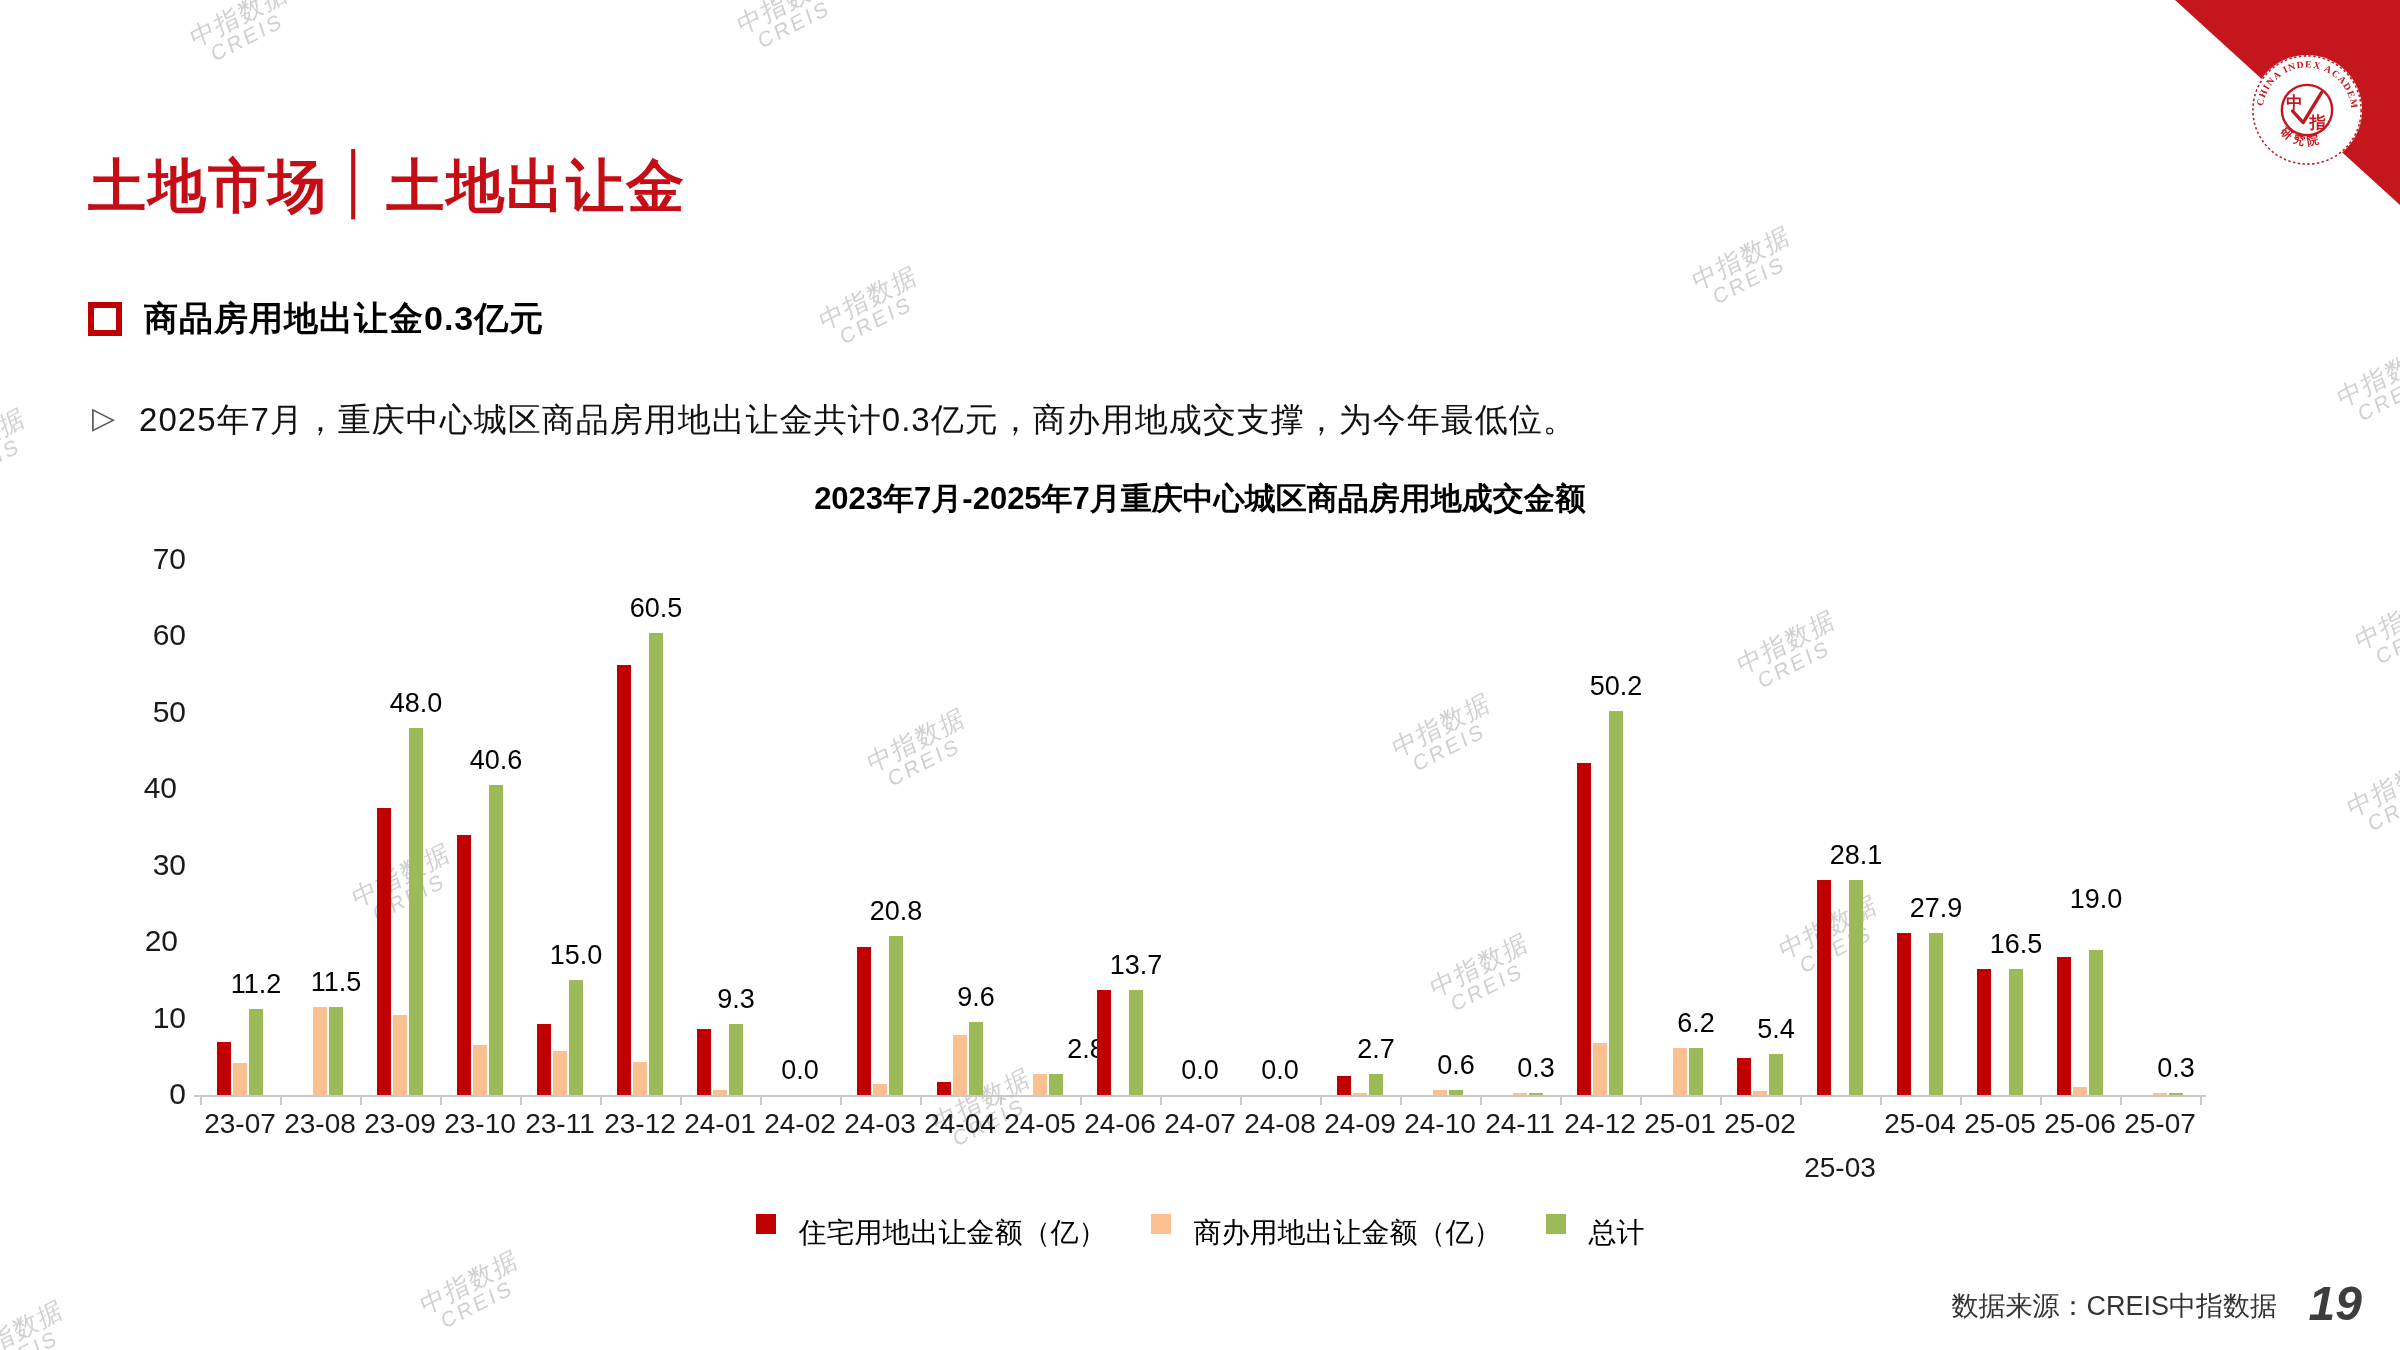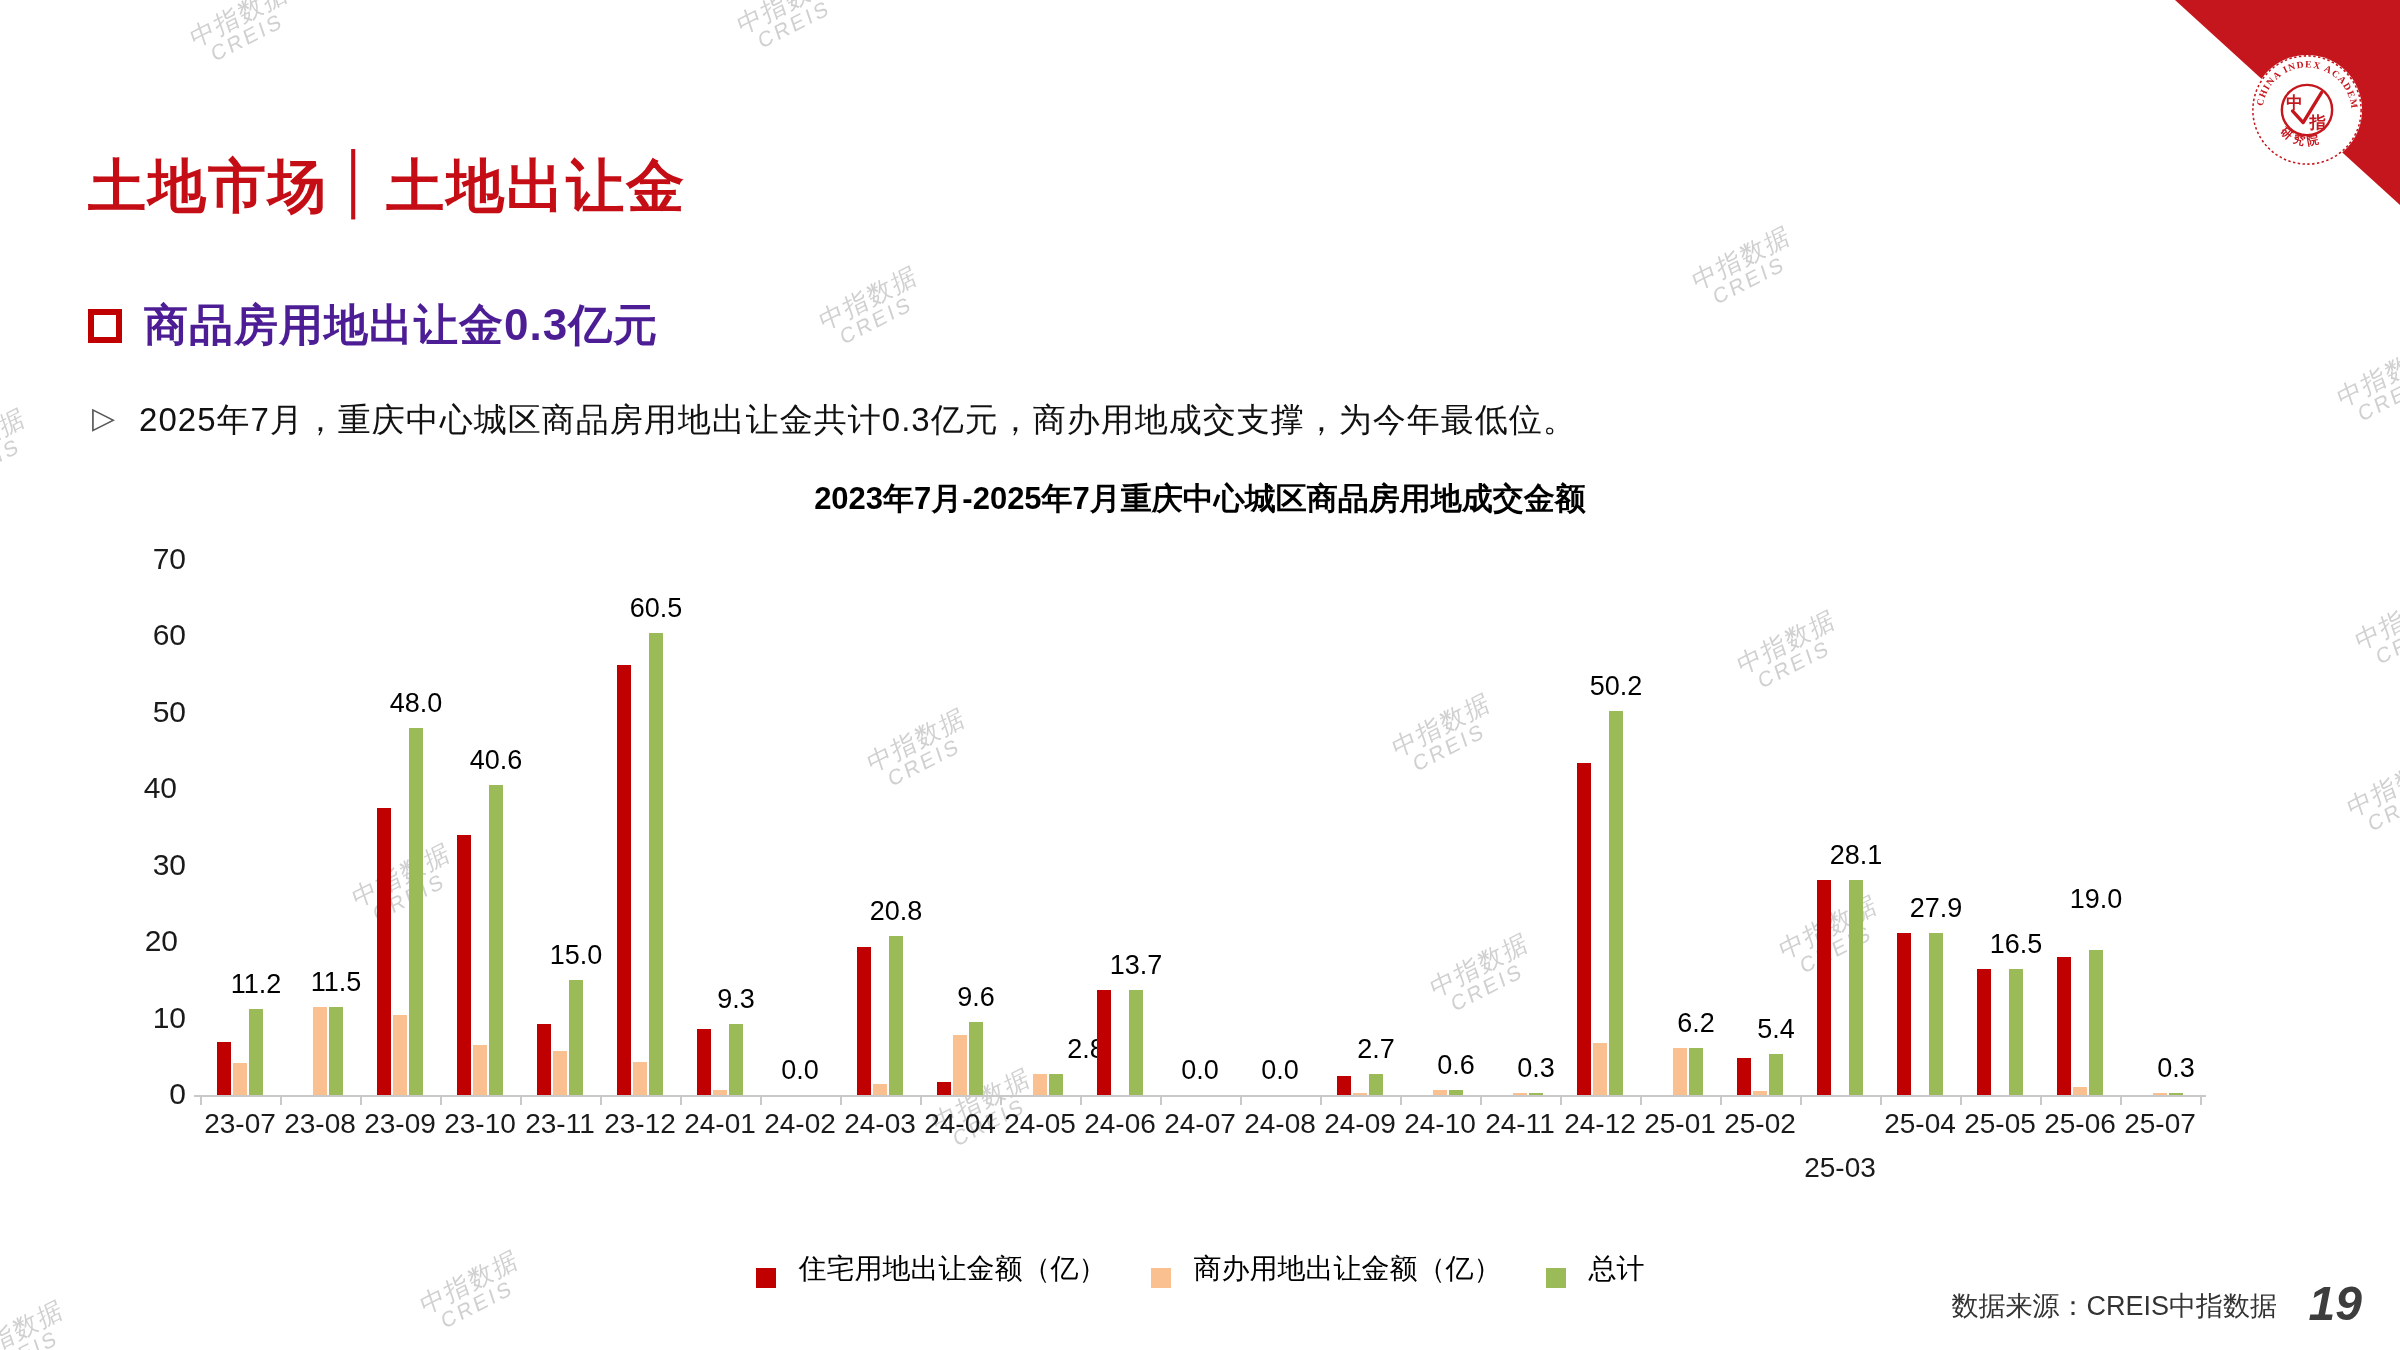--- a/index.html
+++ b/index.html
@@ -14,34 +14,34 @@
     pointer-events:none;white-space:nowrap;line-height:1.05;
   }
   .wm .l1{font-size:25px;letter-spacing:2px;}
   .wm .l2{font-size:21px;letter-spacing:3px;}
   .wm.white{color:rgba(255,255,255,.55);opacity:1;}
   
   .page-title{position:absolute;left:88px;top:148px;font-size:58px;font-weight:bold;color:#c40d14;letter-spacing:2px;}
   .page-title .sep{font-weight:100;padding:0 10px;position:relative;top:-4px;}
   .heading-row{position:absolute;left:88px;top:296px;display:flex;align-items:center;}
   .heading-square{width:22px;height:22px;border:6px solid #c00000;margin-right:22px;}
-  .heading-text{font-size:44px;font-weight:bold;color:#4c1d95;letter-spacing:1px;}
+  .heading-text{font-size:34px;font-weight:bold;color:#000000;letter-spacing:1px;}
   .bullet-row{position:absolute;left:92px;top:398px;display:flex;align-items:flex-start;}
   .bullet-arrow{font-size:30px;color:#595959;margin-right:24px;line-height:1.3;}
   .bullet-text{font-size:33px;color:#111;letter-spacing:1px;}
   
   .chart-title{position:absolute;left:200px;top:478px;width:2000px;text-align:center;font-size:31px;font-weight:bold;color:#000;}
   .ytick{position:absolute;width:80px;text-align:right;font-size:30px;color:#1a1a1a;}
   .xlab{position:absolute;width:86px;text-align:center;font-size:28px;color:#1a1a1a;}
   .axis-line{position:absolute;background:#c9c9c9;}
   .tickmark{position:absolute;width:2px;height:8px;background:#c9c9c9;}
   .bar{position:absolute;}
   .dlabel{position:absolute;width:130px;text-align:center;font-size:27px;color:#000;}
   .legend{position:absolute;left:200px;top:1214px;width:2000px;display:flex;justify-content:center;align-items:center;gap:44px;}
-  .legend-item{display:flex;align-items:flex-end;gap:23px;margin-top:36px;}
+  .legend-item{display:flex;align-items:flex-start;gap:23px;}
   .legend-swatch{width:20px;height:20px;}
   .legend-label{font-size:28px;color:#000;}
   
   .footer-source{position:absolute;right:123px;top:1288px;font-size:27px;color:#333;}
   .page-number{position:absolute;right:38px;top:1276px;font-size:48px;font-weight:800;font-style:italic;color:#3d3d3d;}
   
   .corner-triangle{
     position:absolute;left:2175px;top:0;width:225px;height:205px;background:#c5161d;
     clip-path:polygon(0 0,100% 0,100% 100%);
   }

